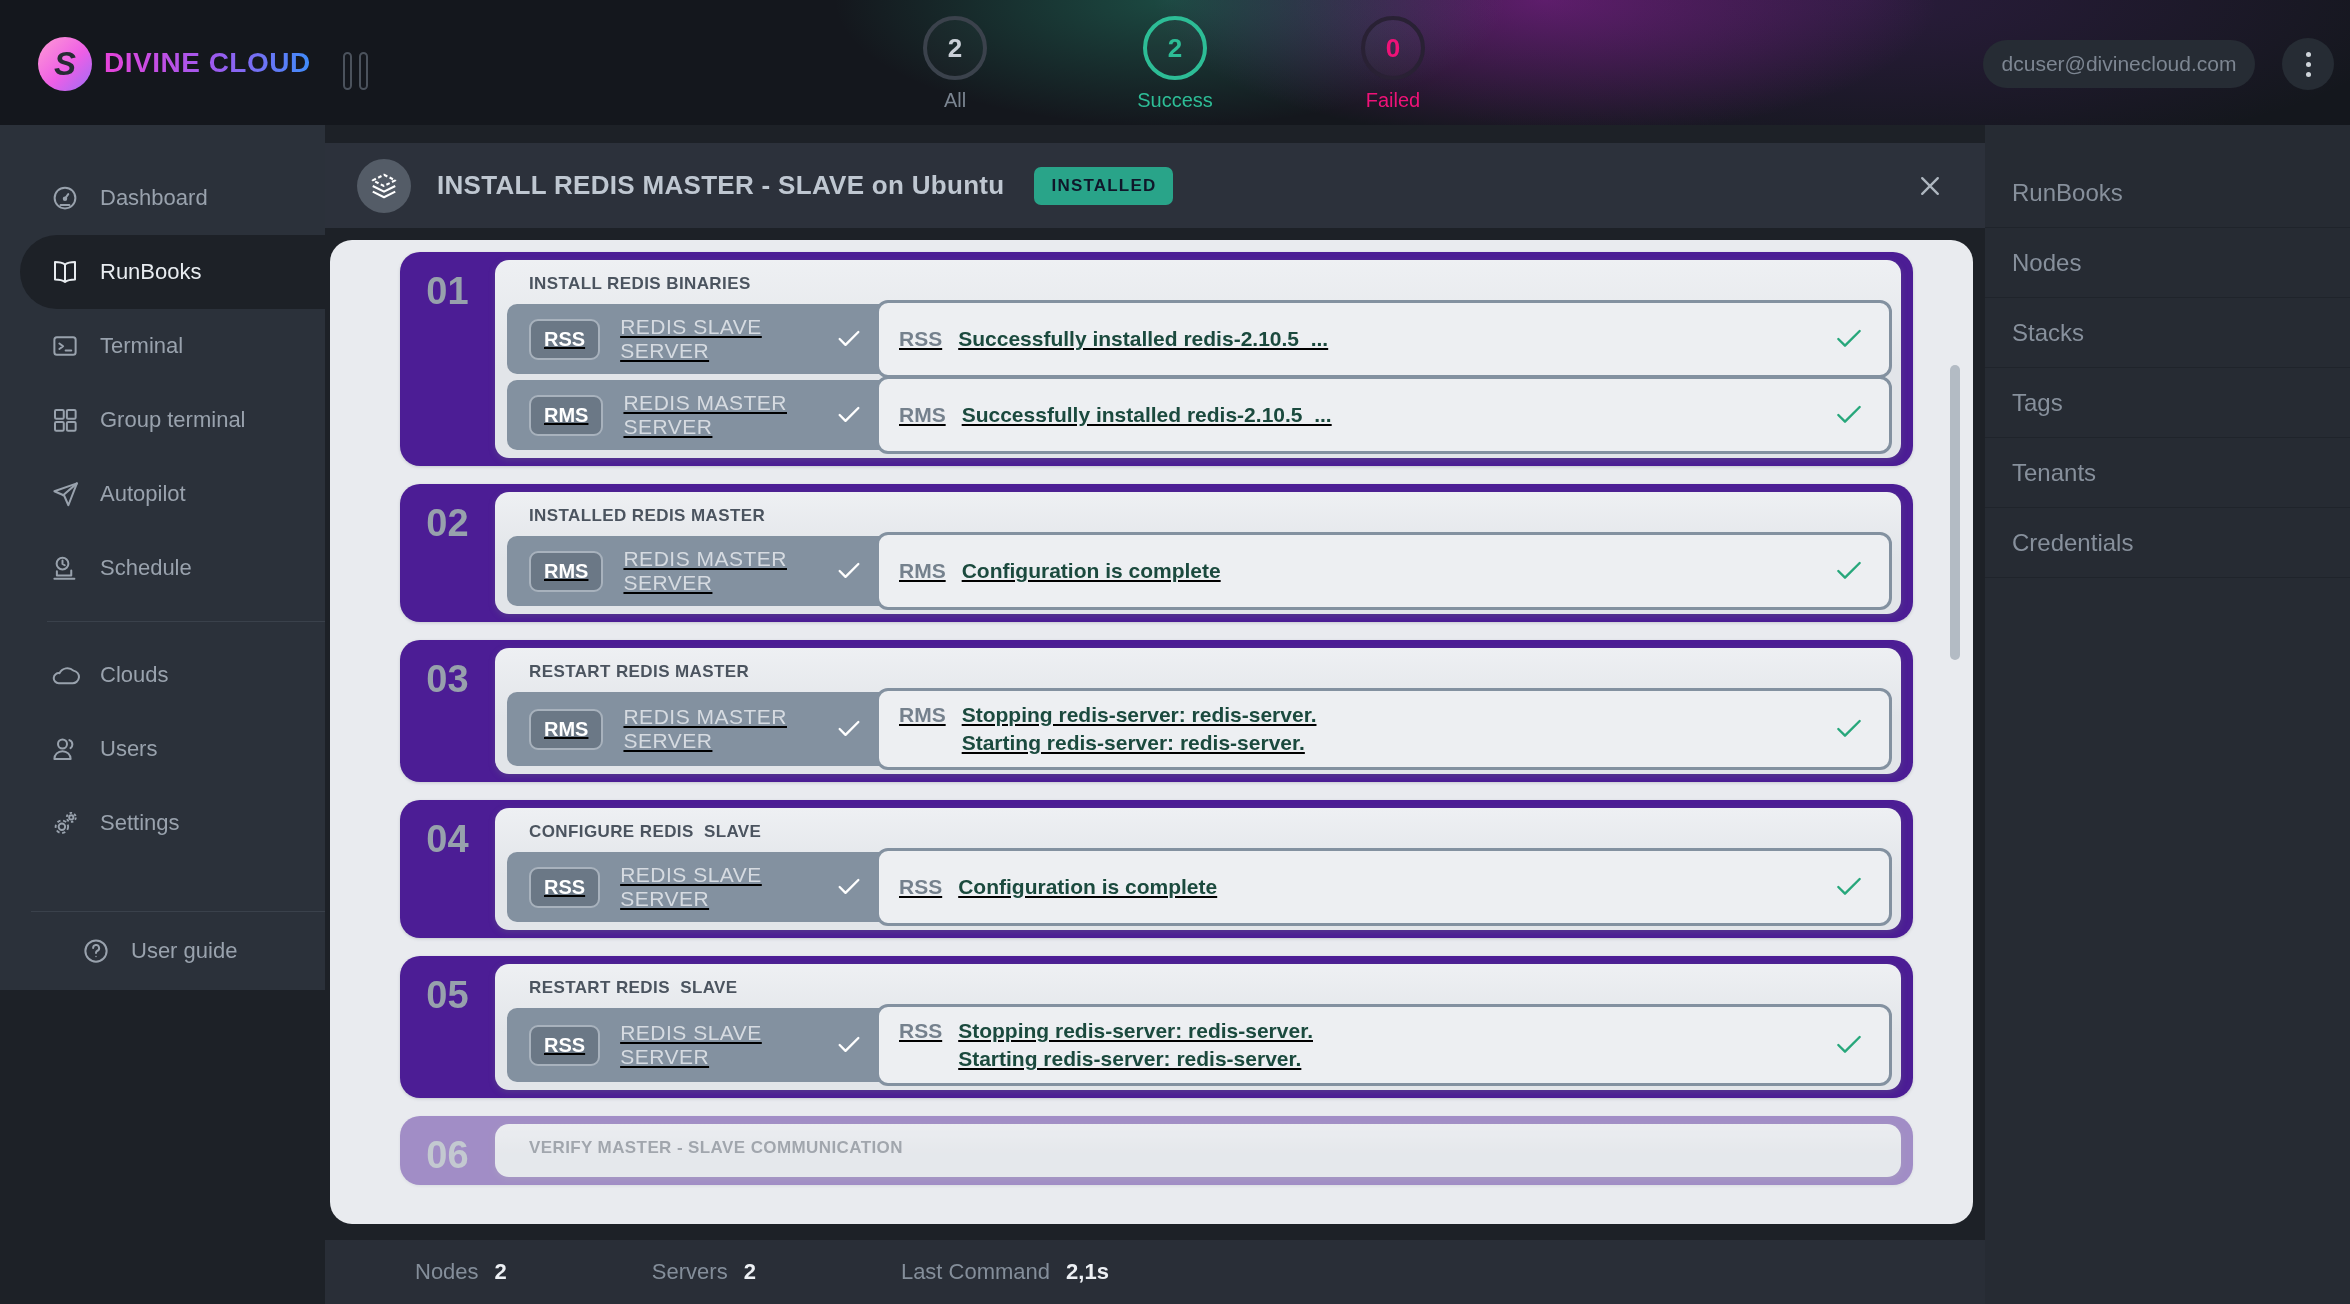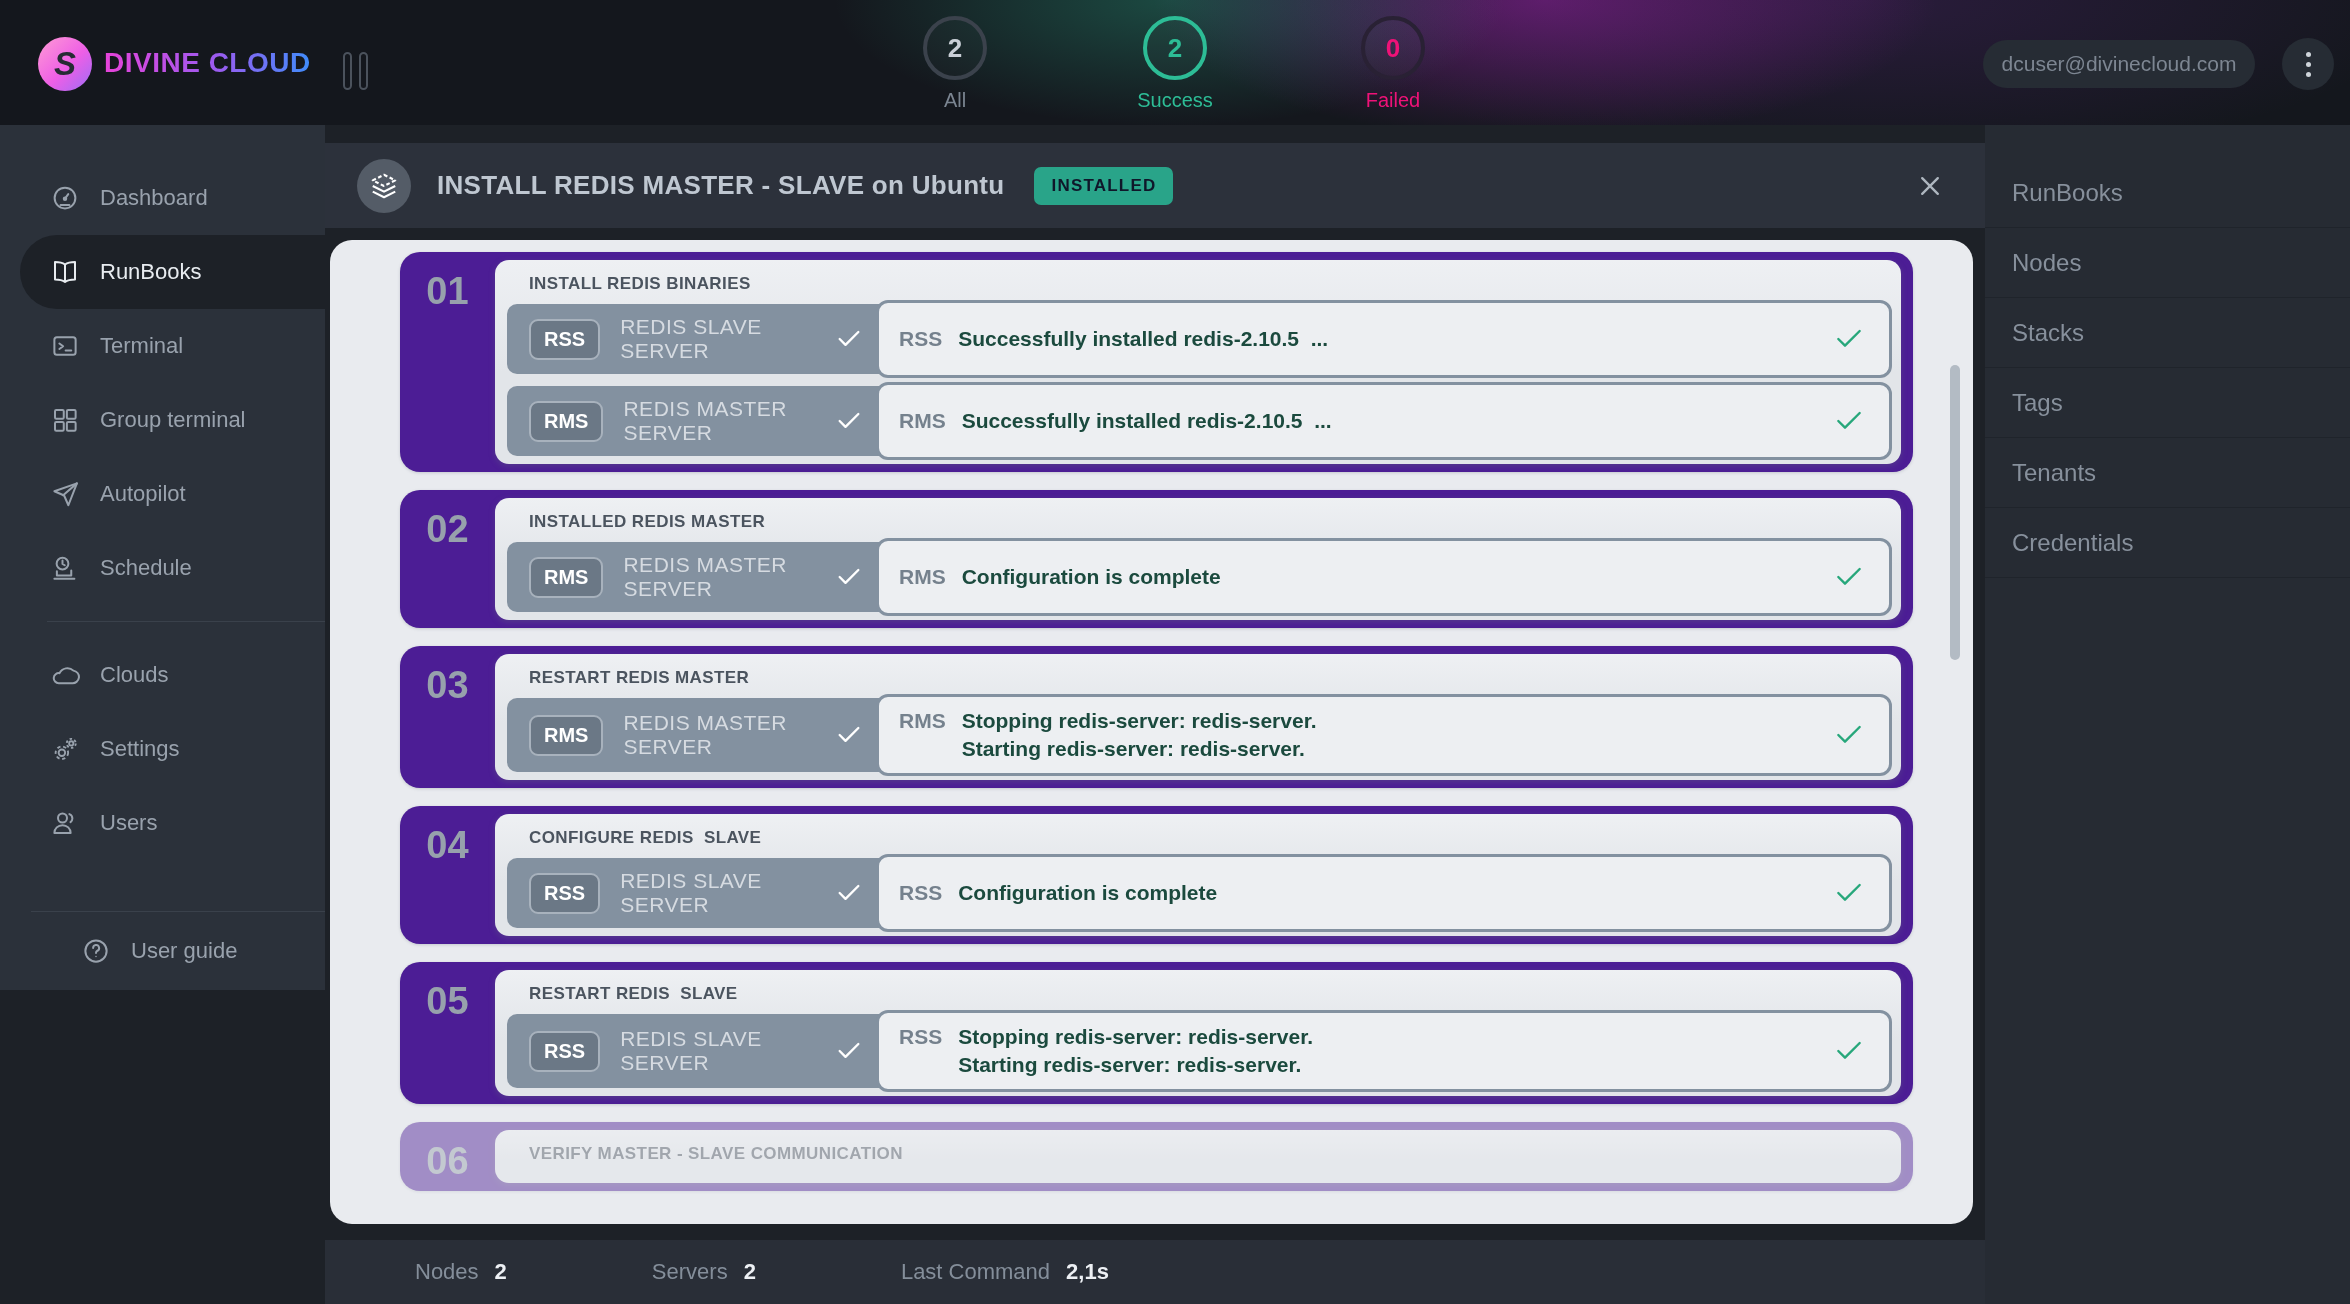--- a/index.html
+++ b/index.html
@@ -114,21 +114,21 @@
   .step {
     display:flex; background:#4c1d95; border-radius:20px; padding:8px 12px 8px 0;
     box-shadow:0 1px 3px rgba(90,100,115,.25);
   }
   .step-num { width:95px; text-align:center; font-size:38px; font-weight:bold; color:#97a1ac; padding-top:10px; flex:none; }
   .step-card {
     flex:1; background:linear-gradient(#eef0f3, #e2e5e9 55%); border-radius:14px;
     padding:8px 12px 8px 12px; box-shadow:0 2px 6px rgba(100,110,125,.35);
   }
   .step-title { font-size:17px; font-weight:bold; color:#4b545f; letter-spacing:.4px; margin:6px 0 10px 22px; white-space:pre-wrap; }
-  .rows { display:flex; flex-direction:column; gap:12px; }
+  .rows { display:flex; flex-direction:column; gap:6px;text-decoration:underline; }
   .server-row { display:flex; background:#8391a0; border-radius:10px; min-height:70px; cursor:pointer; }
   .server-left { width:372px; display:flex; align-items:center; padding-left:22px; flex:none; }
   .badge-code {
     background:#6b7886; border:2px solid #a8b2bd; border-radius:9px; color:#fff;
     font-weight:bold; font-size:20px; padding:7px 13px;
   }
   .server-name { color:#d6dbe1; font-size:21px; letter-spacing:.5px; margin-left:20px; flex:1; }
   .server-check { margin-right:16px; flex:none; }
   .output-box {
     flex:1; background:#edeff2; border:3px solid #8391a0; border-radius:12px;
@@ -253,38 +253,38 @@
     <div class="nav-item">
       <span>
         <svg width="30" height="30" viewBox="0 0 24 24" fill="none" stroke="currentColor" stroke-width="1.6" stroke-linejoin="round">
             <path d="M17.5 18.5H7a4 4 0 1 1 .63-7.95A7 7 0 0 1 18.74 8.5a4.5 4.5 0 0 1-1.24 10z"></path>
           </svg>
       </span>
       <span>Clouds</span>
     </div>
     <div class="nav-item">
       <span>
+        <svg width="30" height="30" viewBox="0 0 24 24" fill="none" stroke="currentColor" stroke-width="1.6" stroke-linecap="round" stroke-linejoin="round">
+            <circle cx="10" cy="8" r="3.6"></circle>
+            <path d="M3.5 20c0-3.6 2.9-6.3 6.5-6.3s6.5 2.7 6.5 6.3z"></path>
+            <path d="M15.5 4.9c1.4.5 2.4 1.9 2.4 3.4 0 1.2-.6 2.3-1.5 3"></path>
+          </svg>
+      </span>
+      <span>Users</span>
+    </div>
+    <div class="nav-item">
+      <span>
         <svg width="30" height="30" viewBox="0 0 24 24" fill="none" stroke="currentColor" stroke-width="1.5">
             <circle cx="9.5" cy="15" r="2.6"></circle>
             <circle cx="9.5" cy="15" r="5" stroke-dasharray="2.6 2.2"></circle>
             <circle cx="17" cy="7.5" r="1.7"></circle>
             <circle cx="17" cy="7.5" r="3.6" stroke-dasharray="2 1.8"></circle>
           </svg>
       </span>
       <span>Settings</span>
-    </div>
-    <div class="nav-item">
-      <span>
-        <svg width="30" height="30" viewBox="0 0 24 24" fill="none" stroke="currentColor" stroke-width="1.6" stroke-linecap="round" stroke-linejoin="round">
-            <circle cx="10" cy="8" r="3.6"></circle>
-            <path d="M3.5 20c0-3.6 2.9-6.3 6.5-6.3s6.5 2.7 6.5 6.3z"></path>
-            <path d="M15.5 4.9c1.4.5 2.4 1.9 2.4 3.4 0 1.2-.6 2.3-1.5 3"></path>
-          </svg>
-      </span>
-      <span>Users</span>
     </div>
   </div>
   <div class="nav-footer">
     <div class="nav-divider-full"></div>
     <div class="nav-item">
       <span>
         <svg width="30" height="30" viewBox="0 0 24 24" fill="none" stroke="currentColor" stroke-width="1.6" stroke-linecap="round">
             <circle cx="12" cy="12" r="8.5"></circle>
             <path d="M9.7 9.6a2.4 2.4 0 1 1 3.4 2.2c-.8.4-1.1.9-1.1 1.7"></path>
             <circle cx="12" cy="16.3" r=".6" fill="currentColor" stroke="none"></circle>

